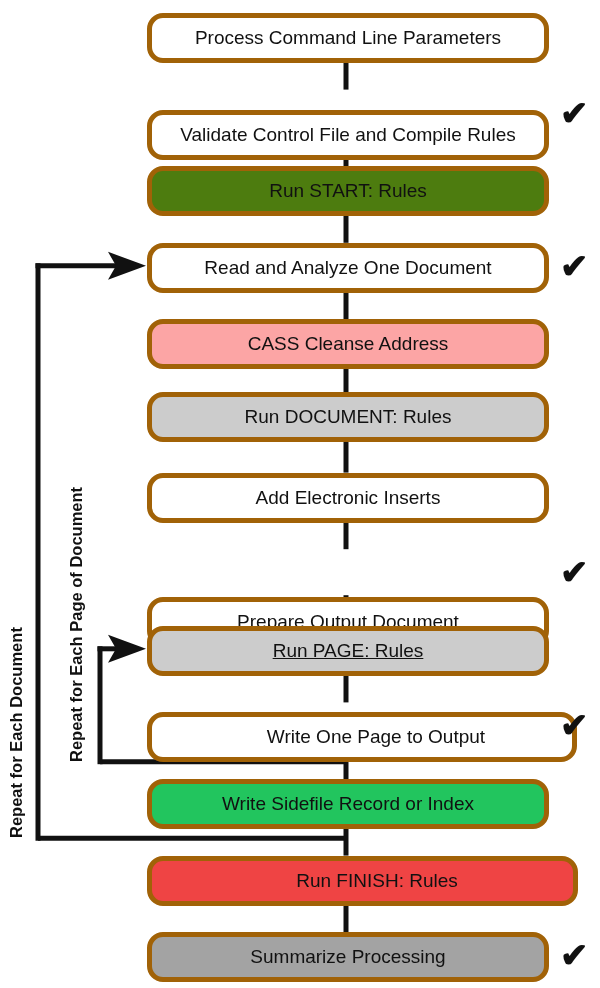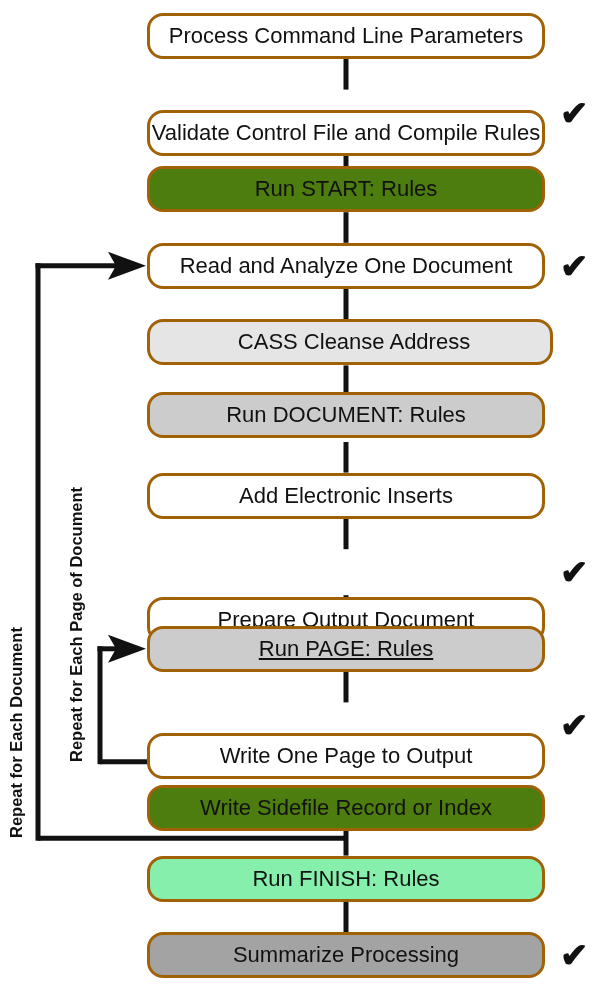--- a/index.html
+++ b/index.html
@@ -1,19 +1,19 @@
 <!DOCTYPE html>
 <html><head>
 <meta charset="utf-8">
 <style>
   html, body { margin:0; padding:0; background:#ffffff; }
   body { width:600px; height:988px; position:relative; overflow:hidden; font-family:"Liberation Sans", sans-serif; }
   #diagram { position:absolute; left:0; top:0; width:600px; height:988px; }
-  .box { position:absolute; left:147px; width:392px; height:40px; border:3px solid #a16207; border-radius:16px; background:#ffffff;
-         display:flex; align-items:center; justify-content:center; font-size:22px; color:#111; box-sizing:content-box; }
+  .box { position:absolute; left:147px; width:392px; height:40px; border:5px solid #a16207; border-radius:16px; background:#ffffff;
+         display:flex; align-items:center; justify-content:center; font-size:19px; color:#111; box-sizing:content-box; }
   .box.gray { background:#cccccc; }
   .check { position:absolute; left:560px; font-size:34px; font-weight:bold; color:#111; line-height:1; }
   .vlabel { position:absolute; font-weight:bold; font-size:16.5px; color:#111; white-space:nowrap; transform-origin:left top; transform:rotate(-90deg); }
 </style>
 </head>
 <body>
 
 <div id="diagram">
   <svg id="lines" width="600" height="988" style="position:absolute;left:0;top:0;">
       <line x1="346" y1="59" x2="346" y2="89.6" stroke="#111111" stroke-width="5"></line>
@@ -45,44 +45,44 @@
         <span>Validate Control File and Compile Rules</span>
       </div>
       <div class="check" style="top: 95.6px;">✔</div>
       <div class="box gray" style="top: 166.2px; background: #4d7c0f;">
         <span>Run START: Rules</span>
       </div>
       <div class="box" style="top: 242.8px; background: rgb(255, 255, 255);">
         <span>Read and Analyze One Document</span>
       </div>
       <div class="check" style="top: 248.8px;">✔</div>
-      <div class="box" style="top: 319.4px; background: #e5e5e5; padding-left: 8px;">
+      <div class="box" style="top: 319.4px; background: #fca5a5;">
         <span>CASS Cleanse Address</span>
       </div>
       <div class="box gray" style="top: 392px; background: rgb(204, 204, 204);">
         <span>Run DOCUMENT: Rules</span>
       </div>
       <div class="box" style="top: 472.6px; background: rgb(255, 255, 255); align-items: center;">
         <span>Add Electronic Inserts</span>
       </div>
       <div class="box" style="top: 549.2px; background: rgb(255, 255, 255); margin-top: 48px;">
         <span>Prepare Output Document</span>
       </div>
       <div class="check" style="top: 555.2px;">✔</div>
       <div class="box gray" style="top: 625.8px; background: rgb(204, 204, 204); text-decoration: underline;">
         <span>Run PAGE: Rules</span>
       </div>
-      <div class="box" style="top: 733px; background: rgb(255, 255, 255);">
+      <div class="box" style="top: 712px; background: rgb(255, 255, 255); padding-left: 28px;">
         <span>Write One Page to Output</span>
       </div>
       <div class="check" style="top: 708.4px;">✔</div>
-      <div class="box" style="top: 779px; background: #4d7c0f; margin-top: 6px;">
+      <div class="box" style="top: 779px; background: #22c55e;">
         <span>Write Sidefile Record or Index</span>
       </div>
-      <div class="box gray" style="top: 855.6px; background: #86efac;">
+      <div class="box gray" style="top: 855.6px; background: #ef4444; padding-left: 29px;">
         <span>Run FINISH: Rules</span>
       </div>
       <div class="box" style="top: 932.2px; background: #a3a3a3;">
         <span>Summarize Processing</span>
       </div>
       <div class="check" style="top: 938.2px;">✔</div>
     </div>
   <div class="vlabel" id="doc-label" style="left:7px; top:838px;">Repeat for Each Document</div>
   <div class="vlabel" id="page-label" style="left:67px; top:762px;">Repeat for Each Page of Document</div>
 </div>

